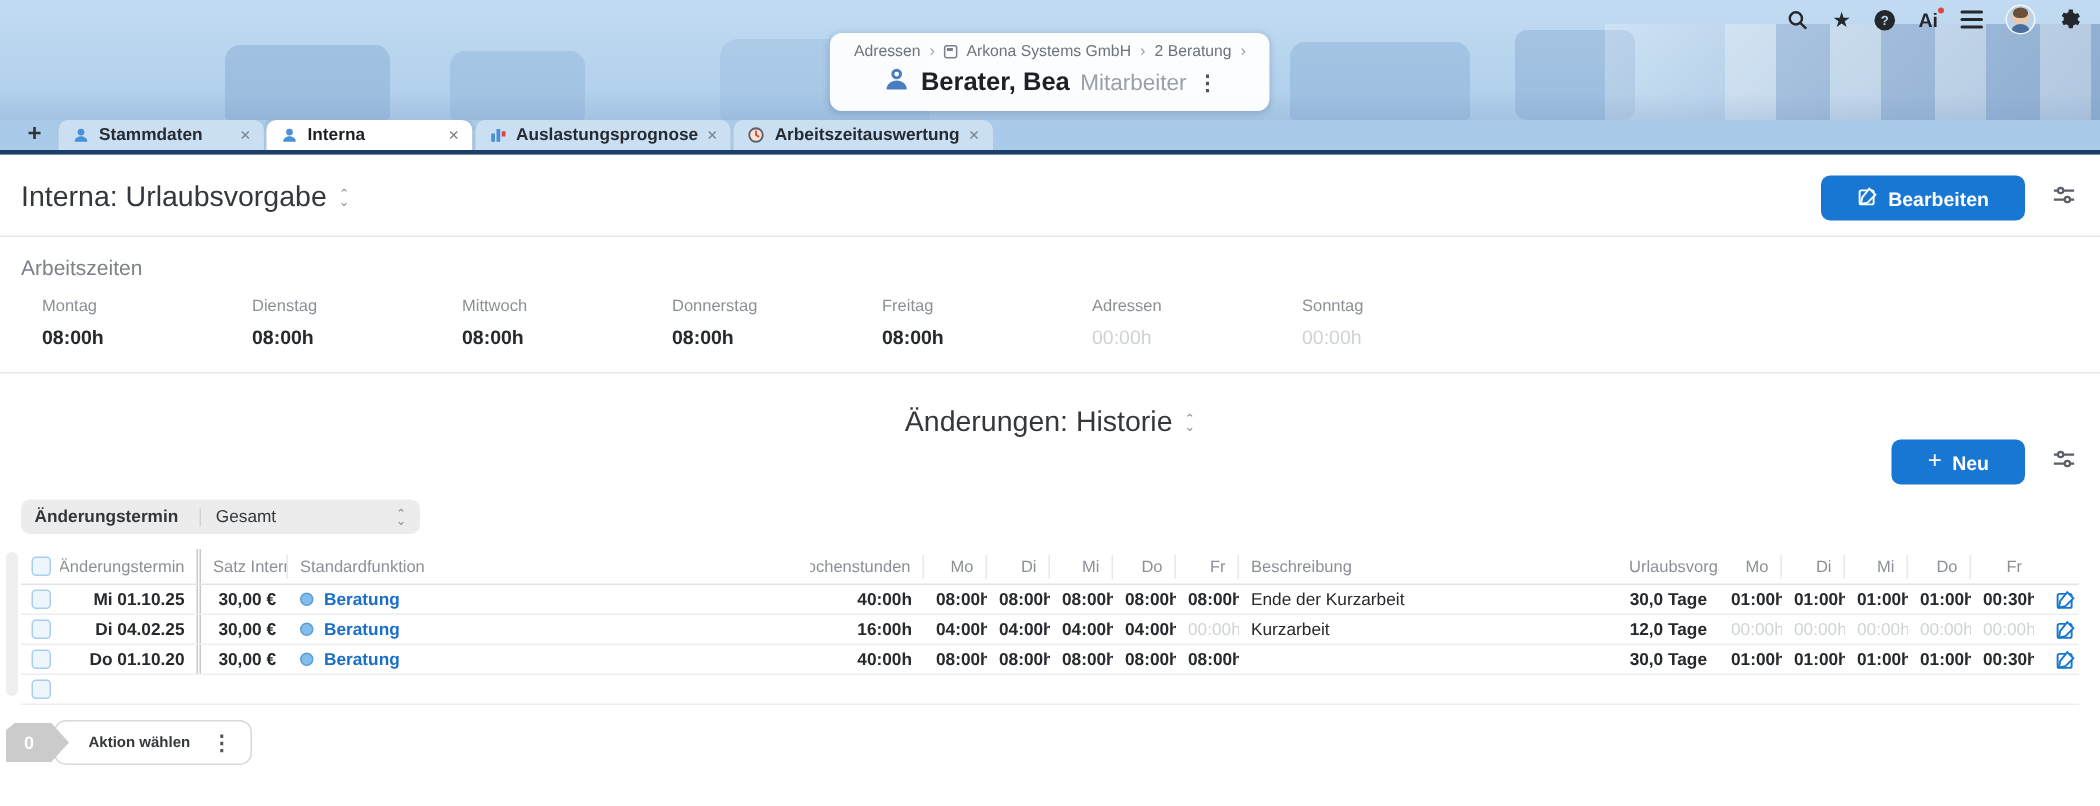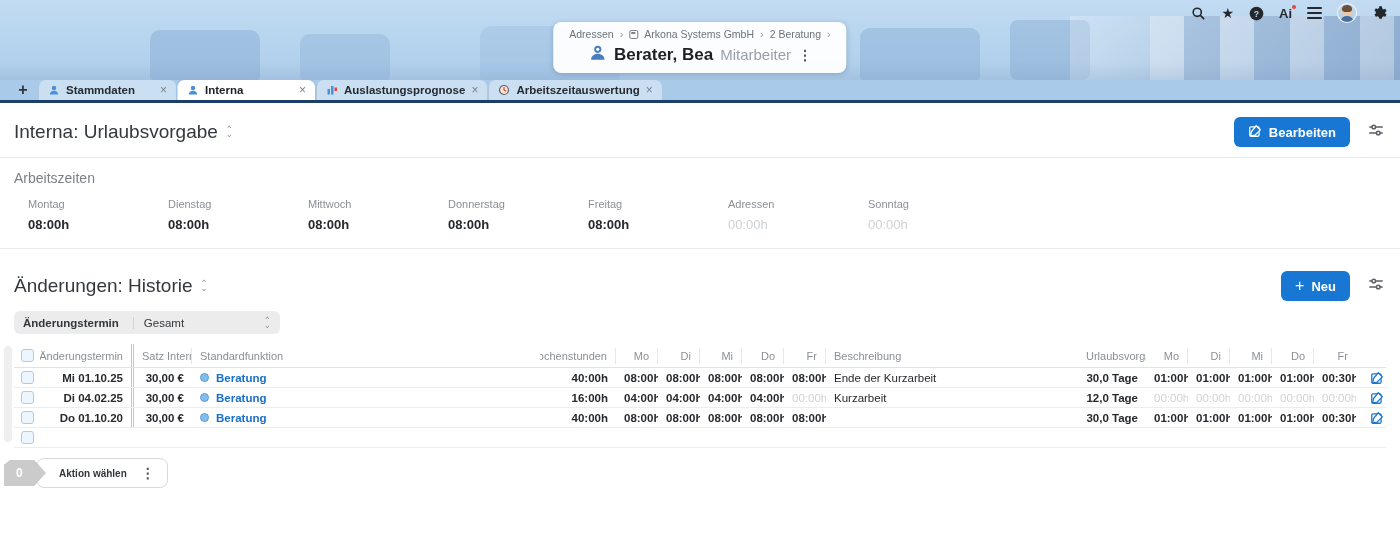--- a/index.html
+++ b/index.html
@@ -50,33 +50,33 @@
   .tab { height:20px; display:flex; align-items:center; gap:6px; padding:0 9px; font-size:11.5px; font-weight:700; color:#262b31; background:rgba(229,240,250,.55); border-radius:7px 7px 0 0; margin-right:1px; cursor:pointer; min-width:138px; border-left:1px solid rgba(90,120,155,.25); }
   .tab.active { background:#fff; color:#1d2126; box-shadow:0 -1px 2px rgba(40,70,110,.15); }
   .tab .x { margin-left:auto; color:#7d838b; font-size:12px; font-weight:400; cursor:pointer; }
   .tab-ico { display:flex; align-items:center; }
 
   
   .page-head { display:flex; align-items:center; padding:14px 14px 10px; }
   .page-title { font-size:19px; color:#34383d; display:flex; align-items:center; gap:8px; }
   .updown { display:flex; flex-direction:column; line-height:5px; font-size:8.5px; color:#8b9098; cursor:pointer; }
   .page-head-right { margin-left:auto; display:flex; align-items:center; gap:16px; }
-  .btn-blue { display:flex; align-items:center; gap:7px; background:#1877d2; color:#fff; font-size:13px; font-weight:700; border:none; border-radius:6px; height:30px; padding:0 14px; cursor:pointer; font-family:inherit; }
+  .btn-blue { display:flex; align-items:center; gap:7px; background:#1877d2; color:#fff; font-size:13px; font-weight:700; border:none; border-radius:6px; height:30px; padding:0 24px; cursor:pointer; font-family:inherit; }
   .sliders { cursor:pointer; }
   .divider { height:1px; background:#e9eaec; margin:0 0; }
 
   .worktimes { padding:12px 14px 16px; }
   .sec-h { font-size:14px; color:#7c8187; margin-bottom:12px; }
   .days { display:flex;margin-left:14px; }
   .day { width:140px; }
   .day .lbl { font-size:11px; color:#8b9097; margin-bottom:7px; }
   .day .val { font-size:13px; font-weight:700; color:#26292d; }
   .day .val.muted { color:#ced2d6; font-weight:400; }
 
-  .history-head { display:flex; align-items:center; padding:22px 14px 8px; }
+  .history-head { display:flex; align-items:center; padding:22px 14px 8px;flex-direction:column; }
   .filter-bar { padding:2px 14px 6px; }
   .filter-pill { display:inline-flex; align-items:center; height:23px; background:#ececec; border-radius:6px; padding:0 9px; gap:10px; cursor:pointer; }
   .filter-field { font-size:11.5px; font-weight:700; color:#33373c; padding-right:14px; border-right:1px solid #d3d3d3; }
   .filter-val { font-size:11.5px; color:#33373c; min-width:110px; }
 
   
   .table-wrap { position:relative; margin:4px 14px 0; --cols:26px 94px 58px 348px 76px 42px 42px 42px 42px 42px 252px 68px 42px 42px 42px 42px 42px 30px; }
   .gutter { position:absolute; left:-10px; top:2px; bottom:6px; width:8px; background:#efefef; border-radius:4px; }
   .trow { display:grid; grid-template-columns:var(--cols); align-items:center; }
   .group-row { height:16px; align-items:flex-end; }

